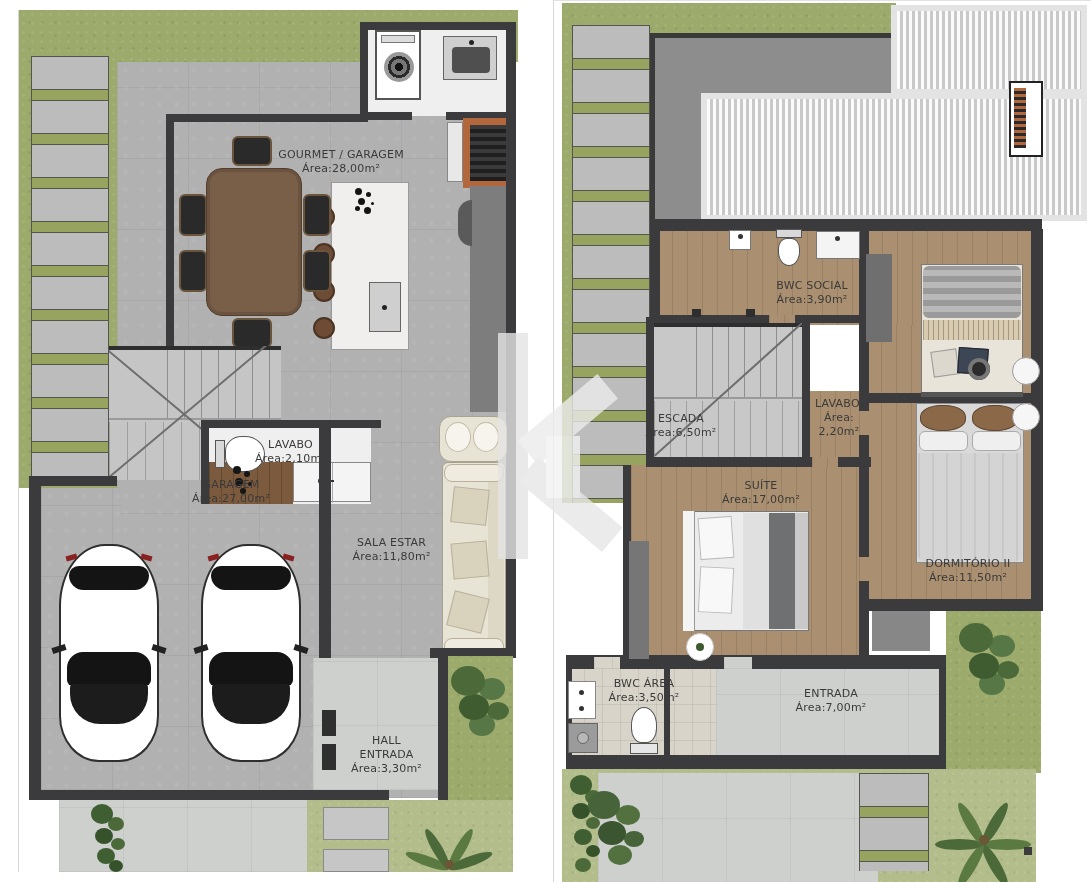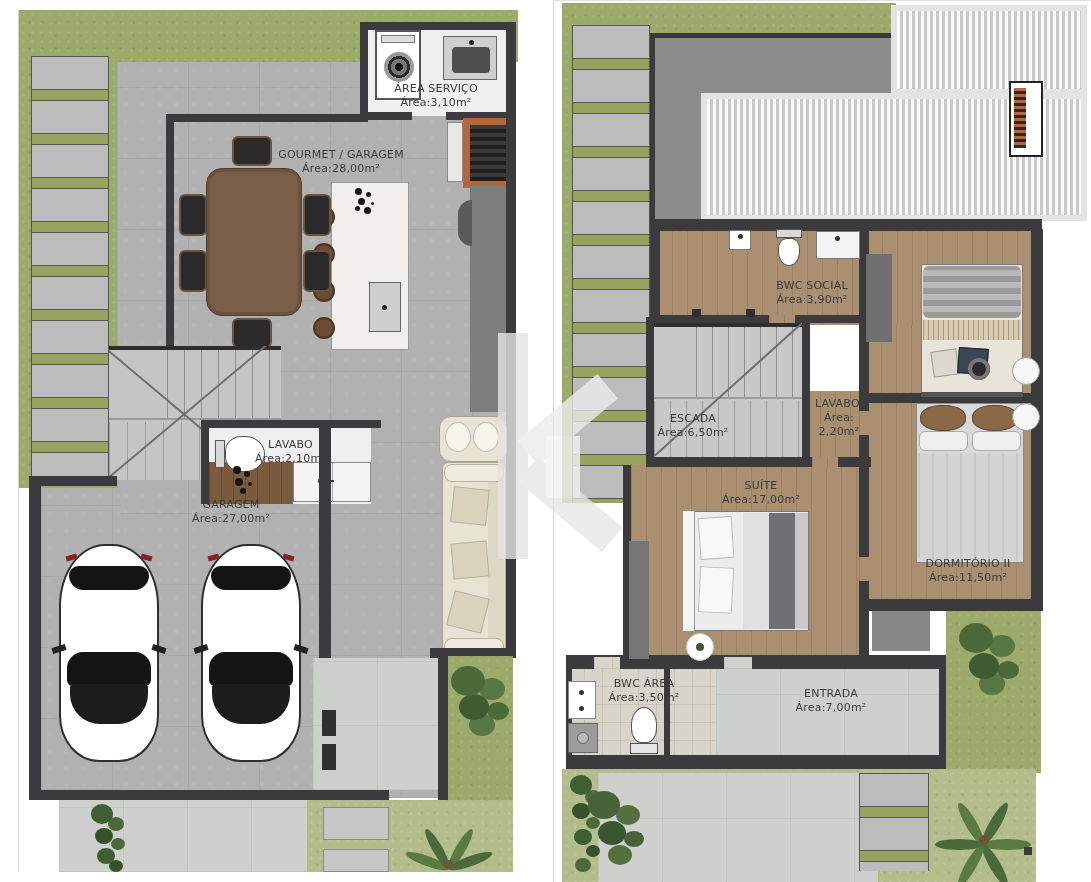--- a/index.html
+++ b/index.html
@@ -183,35 +183,40 @@
       <i class="blob" style="left:4px;top:2px;width:22px;height:20px;background:#3f5f33;box-shadow:14px 10px 0 -3px #4c6a39,2px 22px 0 -2px #36522b,16px 30px 0 -4px #4c6a39,4px 42px 0 -2px #3f5f33,14px 52px 0 -4px #36522b"></i>
     </div>
     <div class="a f" style="left:372px;top:824px;width:120px;height:38px">
       <i style="left:58px;top:30px;width:46px;height:10px;background:#5a7a42;border-radius:50%;transform:rotate(-160deg);transform-origin:0 50%"></i>
       <i style="left:58px;top:30px;width:46px;height:10px;background:#4c6a39;border-radius:50%;transform:rotate(-120deg);transform-origin:0 50%"></i>
       <i style="left:58px;top:30px;width:46px;height:10px;background:#5a7a42;border-radius:50%;transform:rotate(-60deg);transform-origin:0 50%"></i>
       <i style="left:58px;top:30px;width:46px;height:10px;background:#4c6a39;border-radius:50%;transform:rotate(-20deg);transform-origin:0 50%"></i>
       <i style="left:54px;top:26px;width:9px;height:9px;background:#6b5636;border-radius:50%"></i>
     </div>
 
-    <div class="a lbl" style="left:327px;top:72px;width:180px">
-      <span>ÁREA SERVIÇO</span>
-      <span>Área:3,10m²</span>
-    </div>
     <div class="a lbl" style="left:222px;top:138px;width:200px">
       <span>GOURMET / GARAGEM</span>
       <span>Área:28,00m²</span>
     </div>
     <div class="a lbl" style="left:214px;top:428px;width:115px">
       <span>LAVABO</span>
       <span>Área:2,10m²</span>
     </div>
-    <div class="a lbl" style="left:112px;top:488px;width:200px">
+    <div class="a lbl" style="left:112px;top:468px;width:200px">
       <span>GARAGEM</span>
       <span>Área:27,00m²</span>
+    </div>
+    <div class="a lbl" style="left:300px;top:526px;width:145px">
+      <span>SALA ESTAR</span>
+      <span>Área:11,80m²</span>
+    </div>
+    <div class="a lbl" style="left:320px;top:724px;width:95px">
+      <span>HALL
+ENTRADA</span>
+      <span>Área:3,30m²</span>
     </div>
   </div>
 
   <div class="plan" id="plan2" style="left:553px;top:0;width:538px;height:882px;border-top:1px solid #e2e2e2">
 
     <div class="a grass" style="left:8px;top:2px;width:334px;height:58px"></div>
     <div class="a grass" style="left:8px;top:2px;width:104px;height:500px"></div>
     <div class="a pvcol" style="left:18px;top:24px;width:78px;height:478px"></div>
 
     <div class="a slab" style="left:96px;top:32px;width:242px;height:60px"></div>
@@ -356,21 +361,21 @@
       <i style="left:54px;top:42px;width:48px;height:11px;background:#5a7a42;border-radius:50%;transform:rotate(240deg);transform-origin:0 50%"></i>
       <i style="left:54px;top:42px;width:48px;height:11px;background:#4c6a39;border-radius:50%;transform:rotate(300deg);transform-origin:0 50%"></i>
       <i style="left:50px;top:38px;width:10px;height:10px;background:#6b5636;border-radius:50%"></i>
     </div>
     <div class="a" style="left:470px;top:846px;width:8px;height:8px;background:#3b3b3d"></div>
 
     <div class="a lbl" style="left:198px;top:278px;width:120px">
       <span>BWC SOCIAL</span>
       <span>Área:3,90m²</span>
     </div>
-    <div class="a lbl" style="left:77px;top:411px;width:124px">
+    <div class="a lbl" style="left:65px;top:411px;width:124px">
       <span>ESCADA</span>
       <span>Área:6,50m²</span>
     </div>
     <div class="a lbl" style="left:254px;top:396px;width:62px">
       <span>LAVABO.</span>
       <span>Área:
 2,20m²</span>
     </div>
     <div class="a lbl" style="left:145px;top:478px;width:124px">
       <span>SUÍTE</span>

